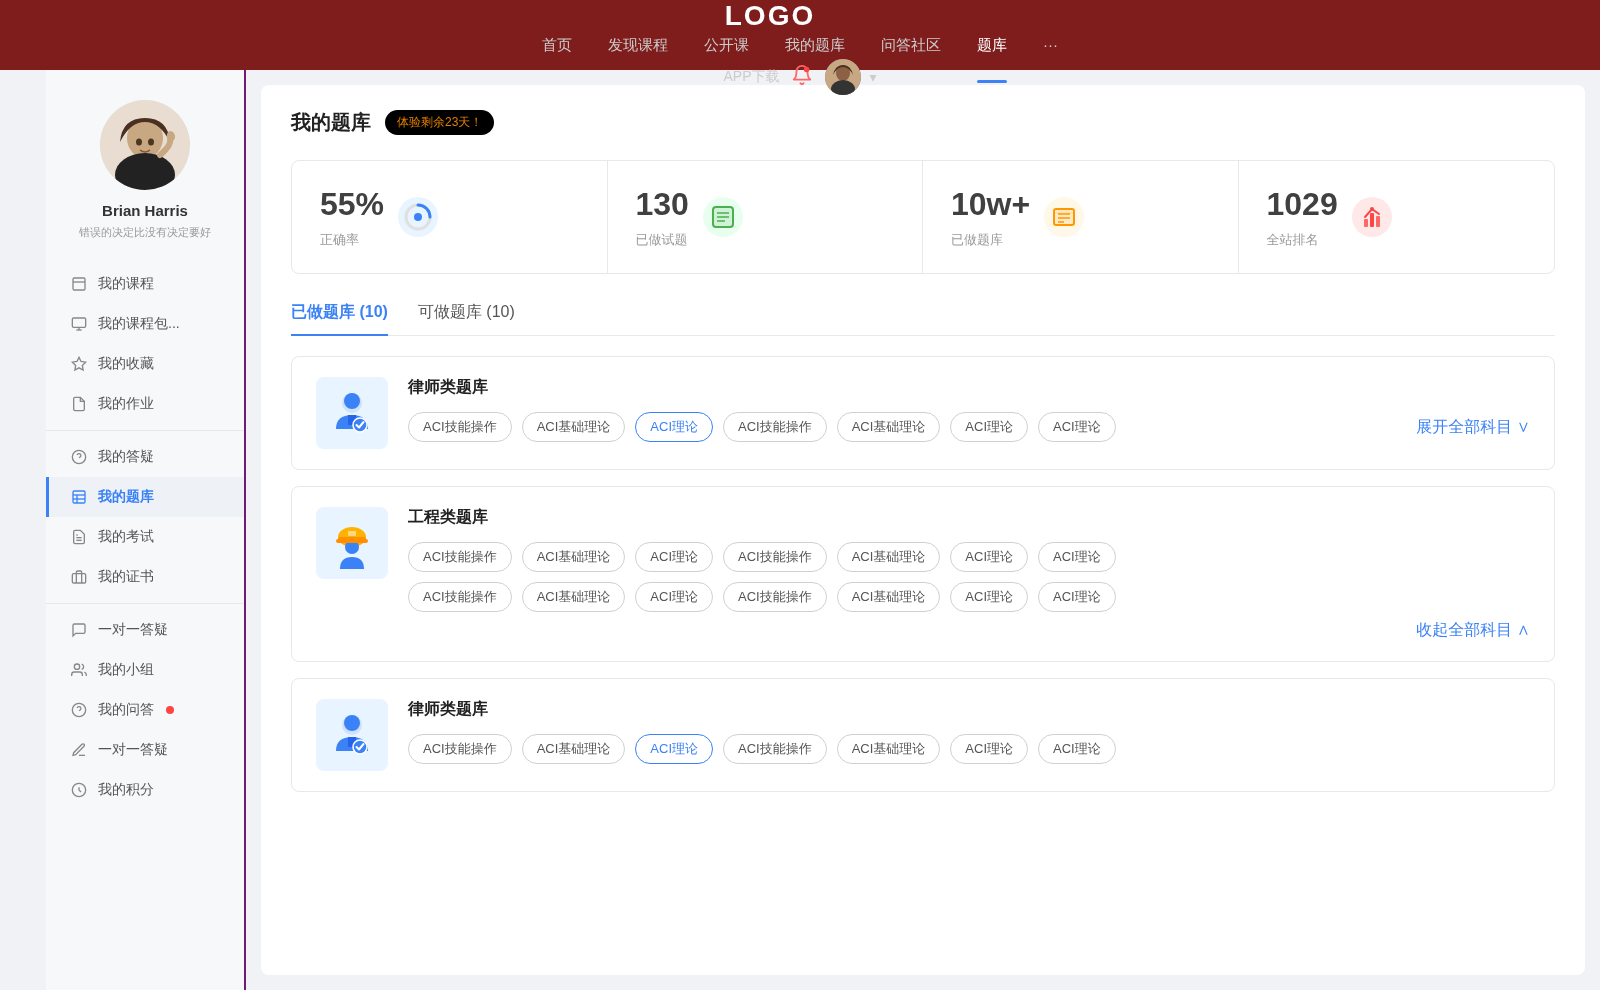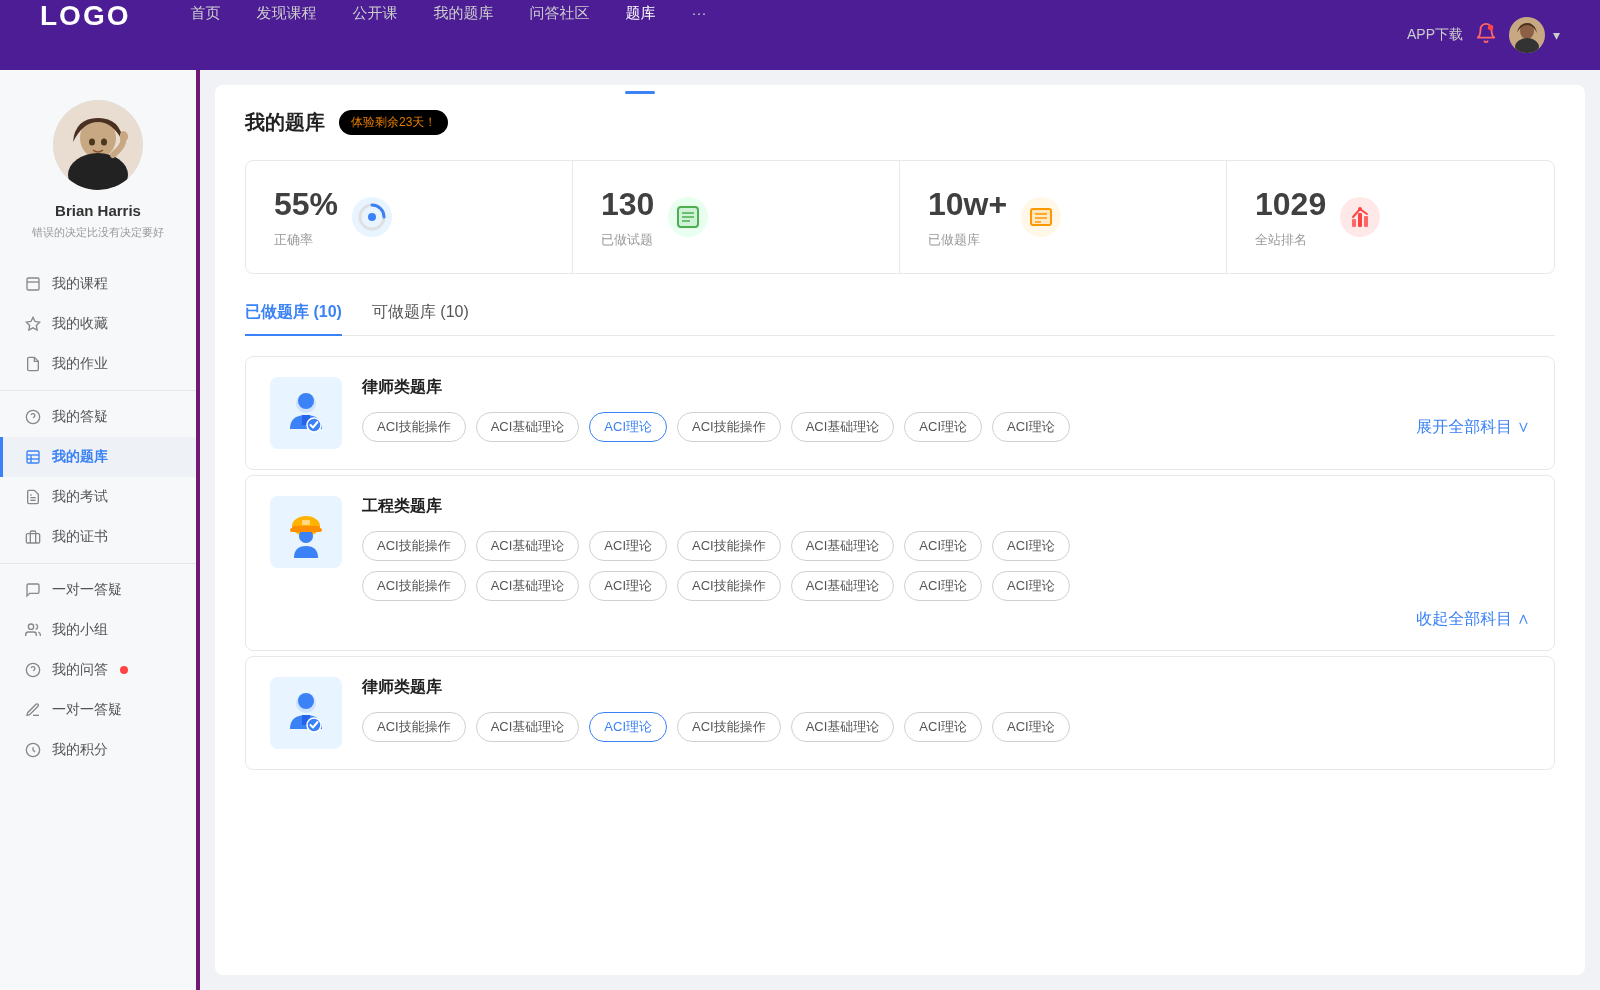--- a/index.html
+++ b/index.html
@@ -1,26 +1,28 @@
 <!DOCTYPE html>
 <html><head>
   <meta charset="utf-8">
   <style>
     * { box-sizing: border-box; margin: 0; padding: 0; }
     body { font-family: 'PingFang SC', 'Microsoft YaHei', sans-serif; background: #f0f2f5; min-height: 990px; }
 
     
     .header {
-      background: #4c1d95;
+      background: #7f1d1d;
       height: 70px;
       display: flex;
+      align-items: center;
       padding: 0 40px;
       position: fixed;
       top: 0; left: 0; right: 0;
       z-index: 100;
+      flex-direction: column;
     }
     .header-logo {
       color: white;
       font-size: 28px;
       font-weight: bold;
       margin-right: 60px;
       letter-spacing: 2px;
     }
     .header-nav {
       display: flex;
@@ -79,27 +81,28 @@
     .main-layout {
       display: flex;
       margin-top: 70px;
       min-height: 920px;
     }
 
     
     .sidebar {
       width: 200px;
       background: #f7f8fa;
-      border-right: 4px solid #701a75;
+      border-right: 2px solid #701a75;
       padding: 30px 0 20px 0;
       display: flex;
       flex-direction: column;
       align-items: center;
       min-height: 920px;
       flex-shrink: 0;
+      margin-left: 46px;
     }
     .sidebar-avatar {
       width: 90px; height: 90px;
       border-radius: 50%;
       background: #e0e0e0;
       overflow: hidden;
       margin-bottom: 12px;
       display: flex; align-items: center; justify-content: center;
     }
     .sidebar-name {
@@ -254,21 +257,21 @@
       bottom: -1px; left: 0; right: 0;
       height: 2px;
       background: #3b82f6;
     }
 
     
     .qbank-card {
       border: 1px solid #e8e8e8;
       border-radius: 8px;
       padding: 20px 24px;
-      margin-bottom: 5px;
+      margin-bottom: 16px;
       display: flex;
       align-items: flex-start;
       gap: 20px;
     }
     .qbank-icon {
       width: 72px; height: 72px;
       background: #e8f4ff;
       border-radius: 8px;
       display: flex; align-items: center; justify-content: center;
       flex-shrink: 0;
@@ -386,20 +389,30 @@
           <svg width="16" height="16" viewBox="0 0 24 24" fill="none" stroke="currentColor" stroke-width="2">
               <rect x="3" y="3" width="18" height="18" rx="2"></rect>
               <line x1="3" y1="9" x2="21" y2="9"></line>
             </svg>
         </span>
         <span>我的课程</span>
       </li>
       <li class="sidebar-menu-item">
         <span class="menu-icon">
           <svg width="16" height="16" viewBox="0 0 24 24" fill="none" stroke="currentColor" stroke-width="2">
+              <rect x="2" y="3" width="20" height="14" rx="2"></rect>
+              <line x1="8" y1="21" x2="16" y2="21"></line>
+              <line x1="12" y1="17" x2="12" y2="21"></line>
+            </svg>
+        </span>
+        <span>我的课程包...</span>
+      </li>
+      <li class="sidebar-menu-item">
+        <span class="menu-icon">
+          <svg width="16" height="16" viewBox="0 0 24 24" fill="none" stroke="currentColor" stroke-width="2">
               <polygon points="12 2 15.09 8.26 22 9.27 17 14.14 18.18 21.02 12 17.77 5.82 21.02 7 14.14 2 9.27 8.91 8.26 12 2"></polygon>
             </svg>
         </span>
         <span>我的收藏</span>
       </li>
       <li class="sidebar-menu-item">
         <span class="menu-icon">
           <svg width="16" height="16" viewBox="0 0 24 24" fill="none" stroke="currentColor" stroke-width="2">
               <path d="M14 2H6a2 2 0 0 0-2 2v16a2 2 0 0 0 2 2h12a2 2 0 0 0 2-2V8z"></path>
               <polyline points="14 2 14 8 20 8"></polyline>

